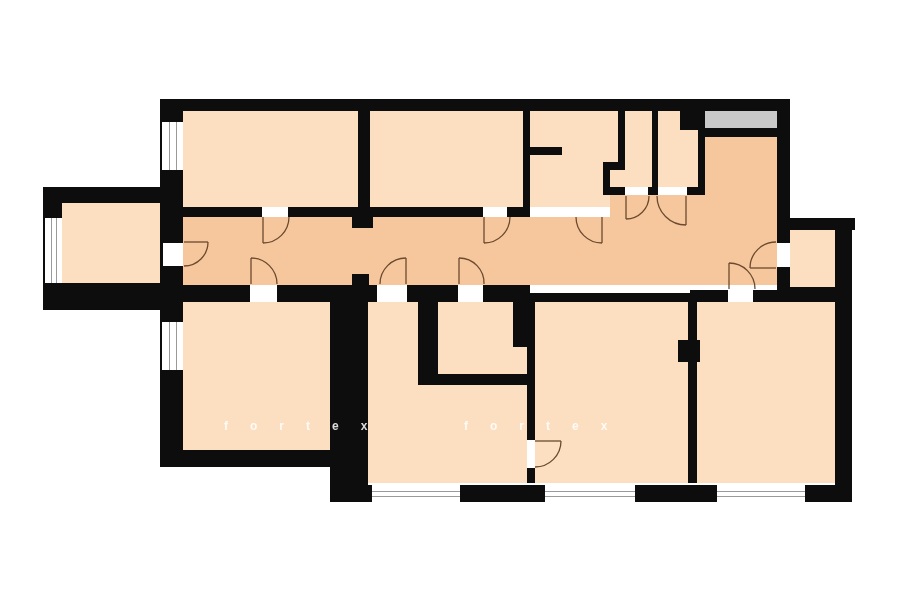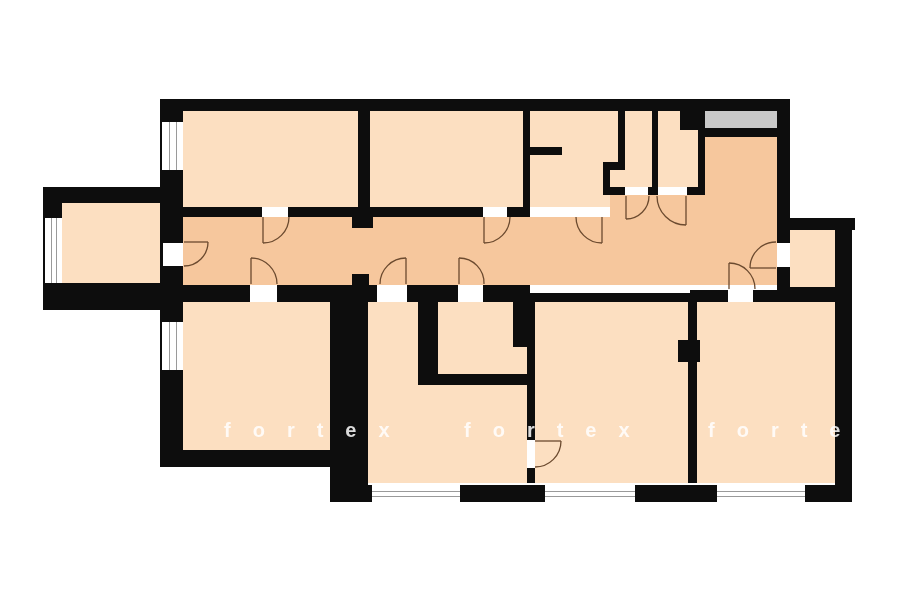--- a/index.html
+++ b/index.html
@@ -6,21 +6,21 @@
   #stage{position:relative;width:900px;height:604px;background:#ffffff;overflow:hidden;
          font-family:"Liberation Sans",sans-serif;}
   .rect{position:absolute;}
   .room{z-index:1;}
   .gray{z-index:2;}
   .wall{z-index:3;}
   .window{z-index:4;background:#ffffff;}
   .gap{z-index:4;background:#ffffff;}
   .winline{position:absolute;background:#9a9a9a;}
   #arc-layer{position:absolute;left:0;top:0;z-index:5;}
-  .wm{position:absolute;top:419px;z-index:6;font-size:20px;font-weight:bold;
+  .wm{position:absolute;top:419px;z-index:6;font-size:12px;font-weight:bold;
       letter-spacing:22px;color:rgba(255,255,255,0.85);white-space:nowrap;}
   .wm-1{left:224px;}
   .wm-2{left:464px;}
   .wm-3{left:708px;}
 </style>
 </head>
 <body>
 
 <div id="stage">
   <svg id="arc-layer" width="900" height="604">
@@ -44,21 +44,20 @@
       <path d="M406,258 A26,26 0 0 0 380,284" fill="none" stroke="#6b4a2f" stroke-width="1.3"></path>
       <path d="M459,284 L459,258" fill="none" stroke="#6b4a2f" stroke-width="1.3"></path>
       <path d="M459,258 A25,25 0 0 1 484,284" fill="none" stroke="#6b4a2f" stroke-width="1.3"></path>
       <path d="M729,289 L729,263" fill="none" stroke="#6b4a2f" stroke-width="1.3"></path>
       <path d="M729,263 A26,26 0 0 1 755,289" fill="none" stroke="#6b4a2f" stroke-width="1.3"></path>
       <path d="M535,441 L561,441" fill="none" stroke="#6b4a2f" stroke-width="1.3"></path>
       <path d="M561,441 A26,26 0 0 1 535,467" fill="none" stroke="#6b4a2f" stroke-width="1.3"></path>
     </svg>
   <span class="wm wm-1">fortex</span>
   <span class="wm wm-2">fortex</span>
-  <span class="wm wm-3">forte</span>
 <div class="rect room" style="left: 183px; top: 108px; width: 175px; height: 99px; background: rgb(252, 223, 193);"></div>
     <div class="rect room" style="left: 370px; top: 108px; width: 153px; height: 99px; background: rgb(252, 223, 193);"></div>
     <div class="rect room" style="left: 530px; top: 108px; width: 88px; height: 99px; background: rgb(252, 223, 193);"></div>
     <div class="rect room" style="left: 603px; top: 108px; width: 49px; height: 87px; background: rgb(252, 223, 193);"></div>
     <div class="rect room" style="left: 658px; top: 108px; width: 40px; height: 79px; background: rgb(252, 223, 193);"></div>
     <div class="rect room" style="left: 62px; top: 203px; width: 101px; height: 82px; background: rgb(252, 223, 193);"></div>
     <div class="rect room" style="left: 790px; top: 230px; width: 45px; height: 57px; background: rgb(252, 223, 193);"></div>
     <div class="rect room" style="left: 183px; top: 302px; width: 147px; height: 148px; background: rgb(252, 223, 193);"></div>
     <div class="rect room" style="left: 360px; top: 302px; width: 167px; height: 181px; background: rgb(252, 223, 193);"></div>
     <div class="rect room" style="left: 535px; top: 302px; width: 153px; height: 181px; background: rgb(252, 223, 193);"></div>

